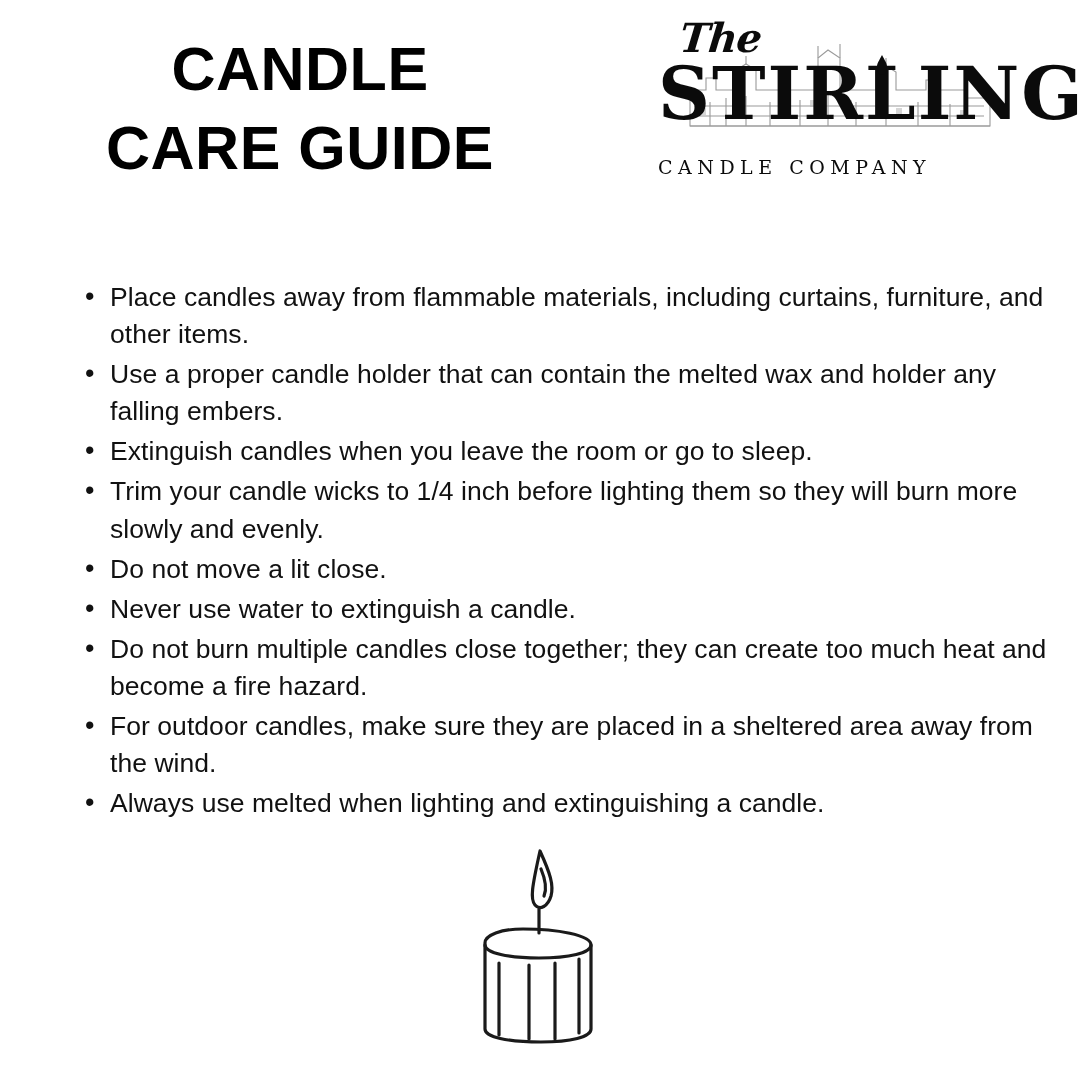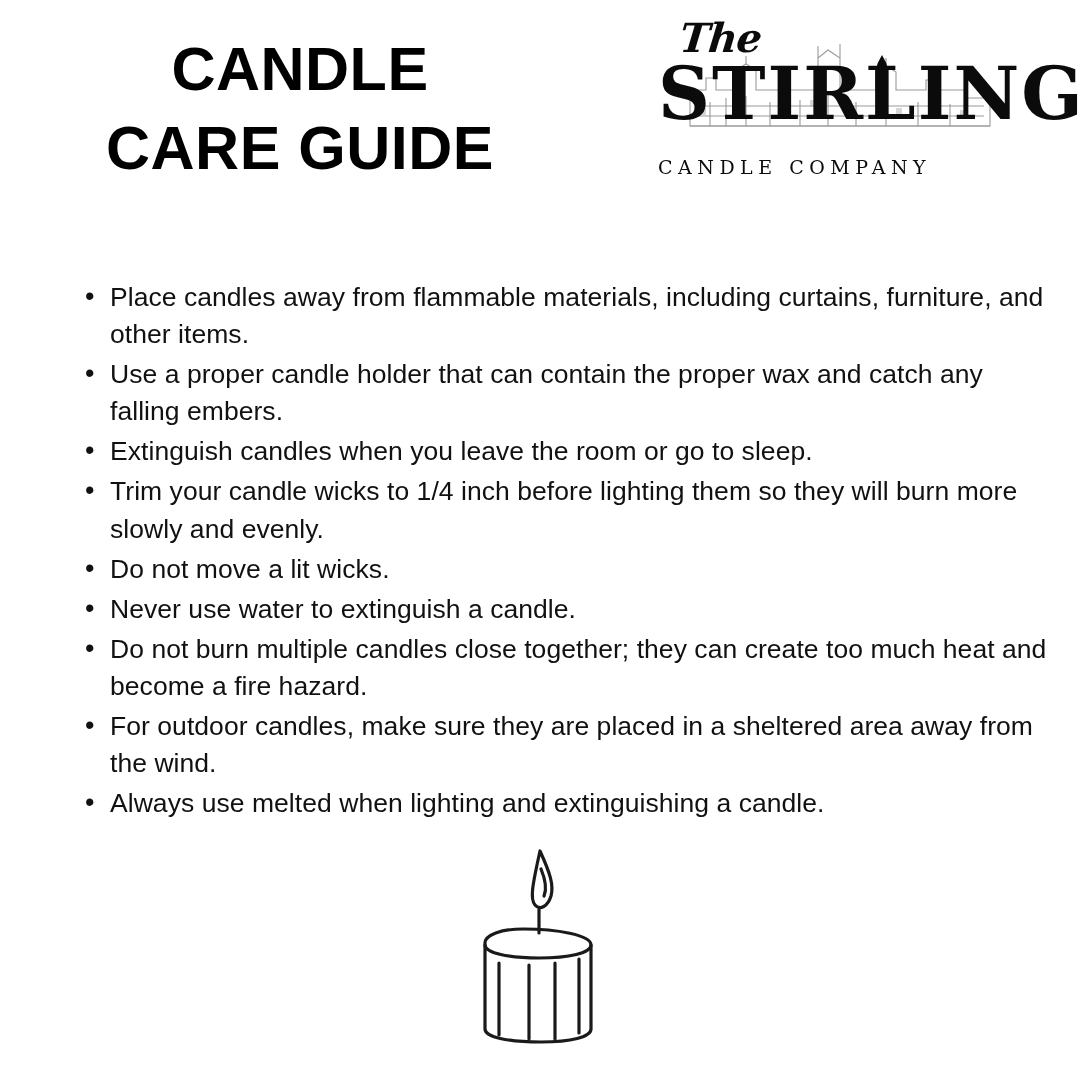--- a/index.html
+++ b/index.html
@@ -169,24 +169,24 @@
     <div class="logo-the">The</div>
     <div class="logo-main">STIRLING</div>
     <svg class="logo-flame" viewBox="0 0 16 24" aria-hidden="true">
       <path d="M8 1 C11 7 13 9 13 13 C13 18 10.5 21 8 21 C5.5 21 3 18 3 13 C3 9 5 7 8 1 Z" fill="#0b0b0b"></path>
     </svg>
     <div class="logo-sub">CANDLE COMPANY</div>
   </div>
 
   <ul class="care-list">
     <li class="care-item">Place candles away from flammable materials, including curtains, furniture, and other items.</li>
-    <li class="care-item">Use a proper candle holder that can contain the proper wax and catch any falling embers.</li>
+    <li class="care-item">Use a proper candle holder that can contain the melted wax and holder any falling embers.</li>
     <li class="care-item">Extinguish candles when you leave the room or go to sleep.</li>
     <li class="care-item">Trim your candle wicks to 1/4 inch before lighting them so they will burn more slowly and evenly.</li>
-    <li class="care-item">Do not move a lit wicks.</li>
+    <li class="care-item">Do not move a lit close.</li>
     <li class="care-item">Never use water to extinguish a candle.</li>
     <li class="care-item">Do not burn multiple candles close together; they can create too much heat and become a fire hazard.</li>
     <li class="care-item">For outdoor candles, make sure they are placed in a sheltered area away from the wind.</li>
     <li class="care-item">Always use melted when lighting and extinguishing a candle.</li>
   </ul>
 
   <svg class="candle-art" viewBox="0 0 170 215" aria-hidden="true">
     <g fill="none" stroke="#1a1a1a" stroke-width="3.2" stroke-linecap="round" stroke-linejoin="round">
       <path d="M85 8 C95 30 99 42 96 53 C93 63 85 68 80 62 C75 56 77 44 85 8 Z"></path>
       <path d="M86 26 C91 38 92 46 89 53"></path>

